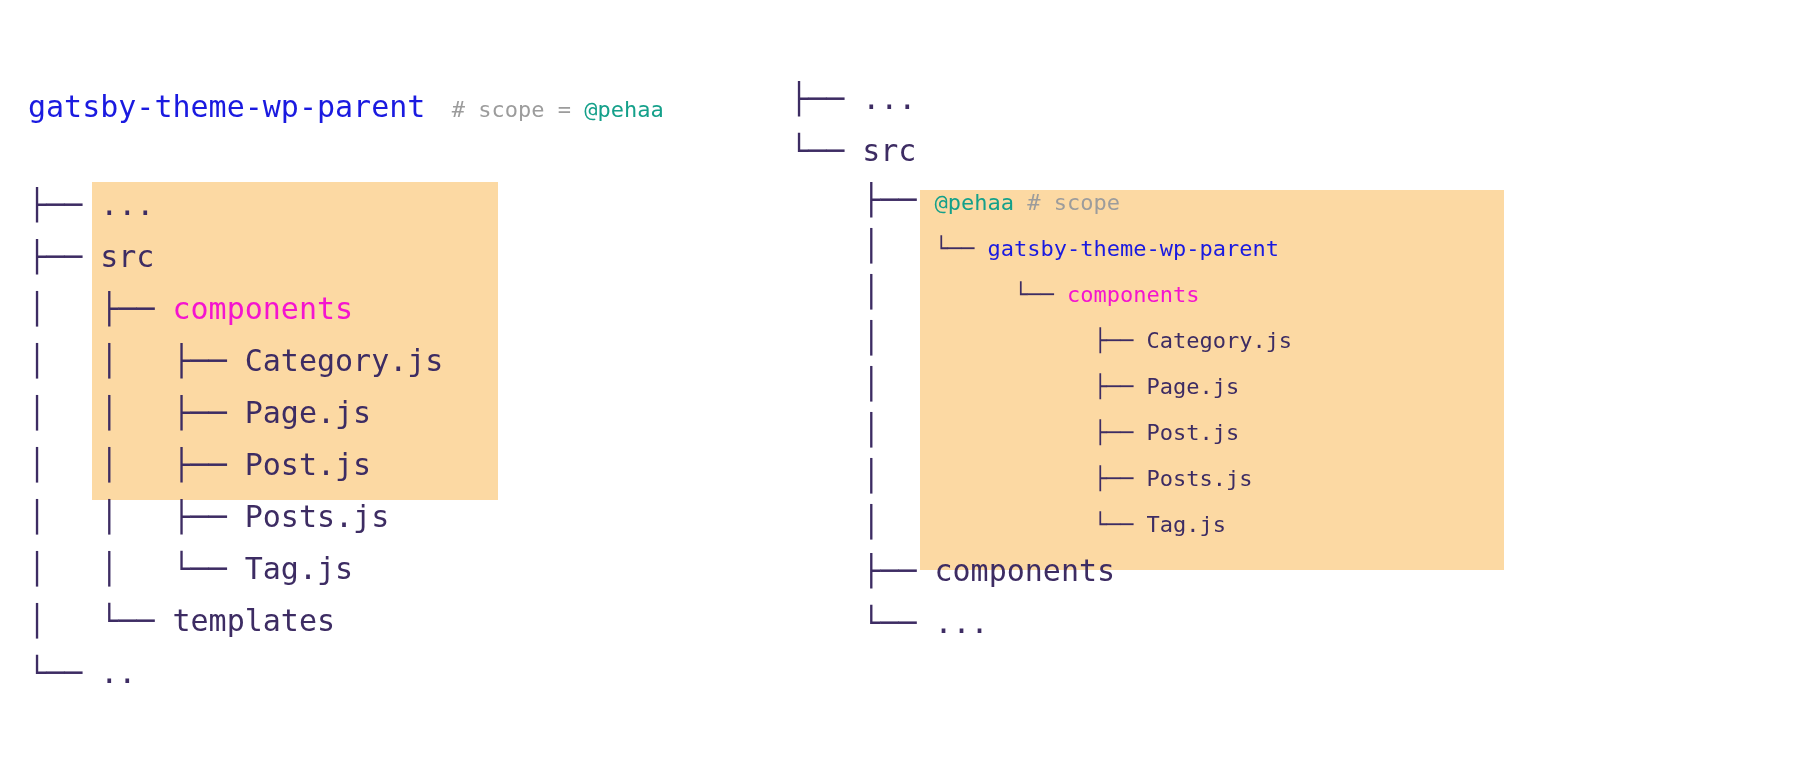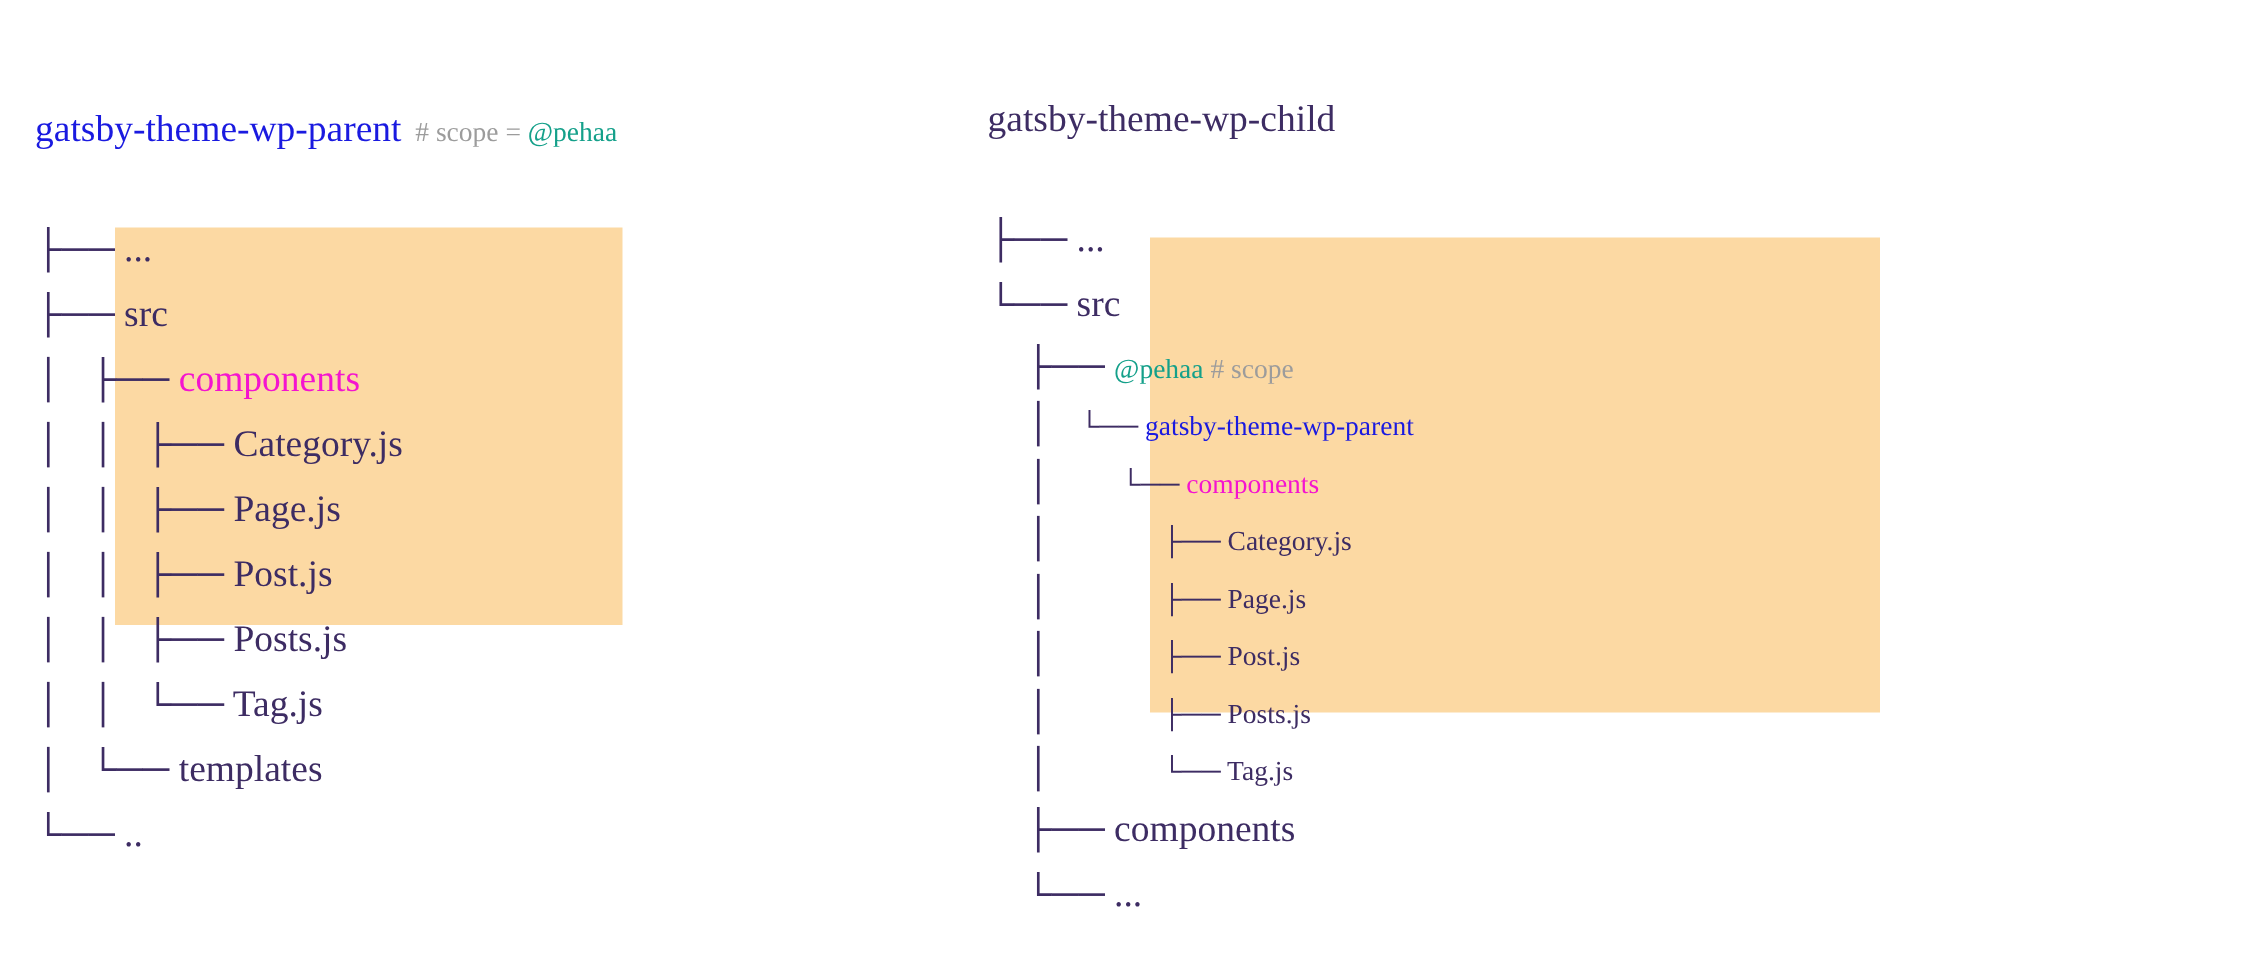--- a/index.html
+++ b/index.html
@@ -12,21 +12,20 @@
     width: 1800px;
     height: 774px;
     overflow: hidden;
     background: #ffffff;
     font-family: "DejaVu Sans Mono", "Liberation Mono", monospace;
   }
   .tree {
     position: absolute;
     white-space: pre;
     color: #3d2c63;
-    font-family: Liberation Serif, serif;
   }
   .tree-parent { left: 28px;  top: 24px; }
   .tree-child  { left: 790px; top: 16px; }
 
   .tree-title {
     position: relative;
     z-index: 1;
     font-size: 30px;
     height: 60px;
     line-height: 52px;
@@ -60,17 +59,16 @@
 <div class="canvas">
 
   <div class="tree tree-parent">
     <div class="hl" style="background: rgb(252, 217, 163);"></div>
     <div class="tree-title"><span style="color: rgb(26, 26, 224);">gatsby-theme-wp-parent</span><span class="seg-small" style="color: rgb(61, 44, 99);">  </span><span class="seg-small" style="color: rgb(156, 156, 156);"># scope = </span><span class="seg-small" style="color: rgb(20, 160, 138);">@pehaa</span></div>
     <div class="tree-rows"><div class="row"><span style="color: rgb(61, 44, 99);">├── ...</span></div><div class="row"><span style="color: rgb(61, 44, 99);">├── src</span></div><div class="row"><span style="color: rgb(61, 44, 99);">│   ├── </span><span style="color: rgb(244, 20, 207);">components</span></div><div class="row"><span style="color: rgb(61, 44, 99);">│   │   ├── </span><span style="color: rgb(61, 44, 99);">Category.js</span></div><div class="row"><span style="color: rgb(61, 44, 99);">│   │   ├── </span><span style="color: rgb(61, 44, 99);">Page.js</span></div><div class="row"><span style="color: rgb(61, 44, 99);">│   │   ├── </span><span style="color: rgb(61, 44, 99);">Post.js</span></div><div class="row"><span style="color: rgb(61, 44, 99);">│   │   ├── </span><span style="color: rgb(61, 44, 99);">Posts.js</span></div><div class="row"><span style="color: rgb(61, 44, 99);">│   │   └── </span><span style="color: rgb(61, 44, 99);">Tag.js</span></div><div class="row"><span style="color: rgb(61, 44, 99);">│   └── </span><span style="color: rgb(61, 44, 99);">templates</span></div><div class="row"><span style="color: rgb(61, 44, 99);">└── ..</span></div></div>
   </div>
 
   <div class="tree tree-child">
     <div class="hl" style="background: rgb(252, 217, 163);"></div>
-    <div class="tree-title"><span style="color: rgb(61, 44, 99);">gatsby-theme-wp-child</span></div>
     <div class="tree-rows"><div class="row"><span style="color: rgb(61, 44, 99);">├── ...</span></div><div class="row"><span style="color: rgb(61, 44, 99);">└── src</span></div><div class="row row-small"><span style="color: rgb(61, 44, 99);">    ├── </span><span class="seg-small" style="color: rgb(20, 160, 138);">@pehaa</span><span class="seg-small" style="color: rgb(156, 156, 156);"> # scope</span></div><div class="row row-small"><span style="color: rgb(61, 44, 99);">    │   </span><span class="seg-small" style="color: rgb(61, 44, 99);">└── </span><span class="seg-small" style="color: rgb(26, 26, 224);">gatsby-theme-wp-parent</span></div><div class="row row-small"><span style="color: rgb(61, 44, 99);">    │   </span><span class="seg-small" style="color: rgb(61, 44, 99);">      └── </span><span class="seg-small" style="color: rgb(244, 20, 207);">components</span></div><div class="row row-small"><span style="color: rgb(61, 44, 99);">    │   </span><span class="seg-small" style="color: rgb(61, 44, 99);">            ├── </span><span class="seg-small" style="color: rgb(61, 44, 99);">Category.js</span></div><div class="row row-small"><span style="color: rgb(61, 44, 99);">    │   </span><span class="seg-small" style="color: rgb(61, 44, 99);">            ├── </span><span class="seg-small" style="color: rgb(61, 44, 99);">Page.js</span></div><div class="row row-small"><span style="color: rgb(61, 44, 99);">    │   </span><span class="seg-small" style="color: rgb(61, 44, 99);">            ├── </span><span class="seg-small" style="color: rgb(61, 44, 99);">Post.js</span></div><div class="row row-small"><span style="color: rgb(61, 44, 99);">    │   </span><span class="seg-small" style="color: rgb(61, 44, 99);">            ├── </span><span class="seg-small" style="color: rgb(61, 44, 99);">Posts.js</span></div><div class="row row-small"><span style="color: rgb(61, 44, 99);">    │   </span><span class="seg-small" style="color: rgb(61, 44, 99);">            └── </span><span class="seg-small" style="color: rgb(61, 44, 99);">Tag.js</span></div><div class="row"><span style="color: rgb(61, 44, 99);">    ├── components</span></div><div class="row"><span style="color: rgb(61, 44, 99);">    └── ...</span></div></div>
   </div>
 
 </div>
 
 </body></html>

